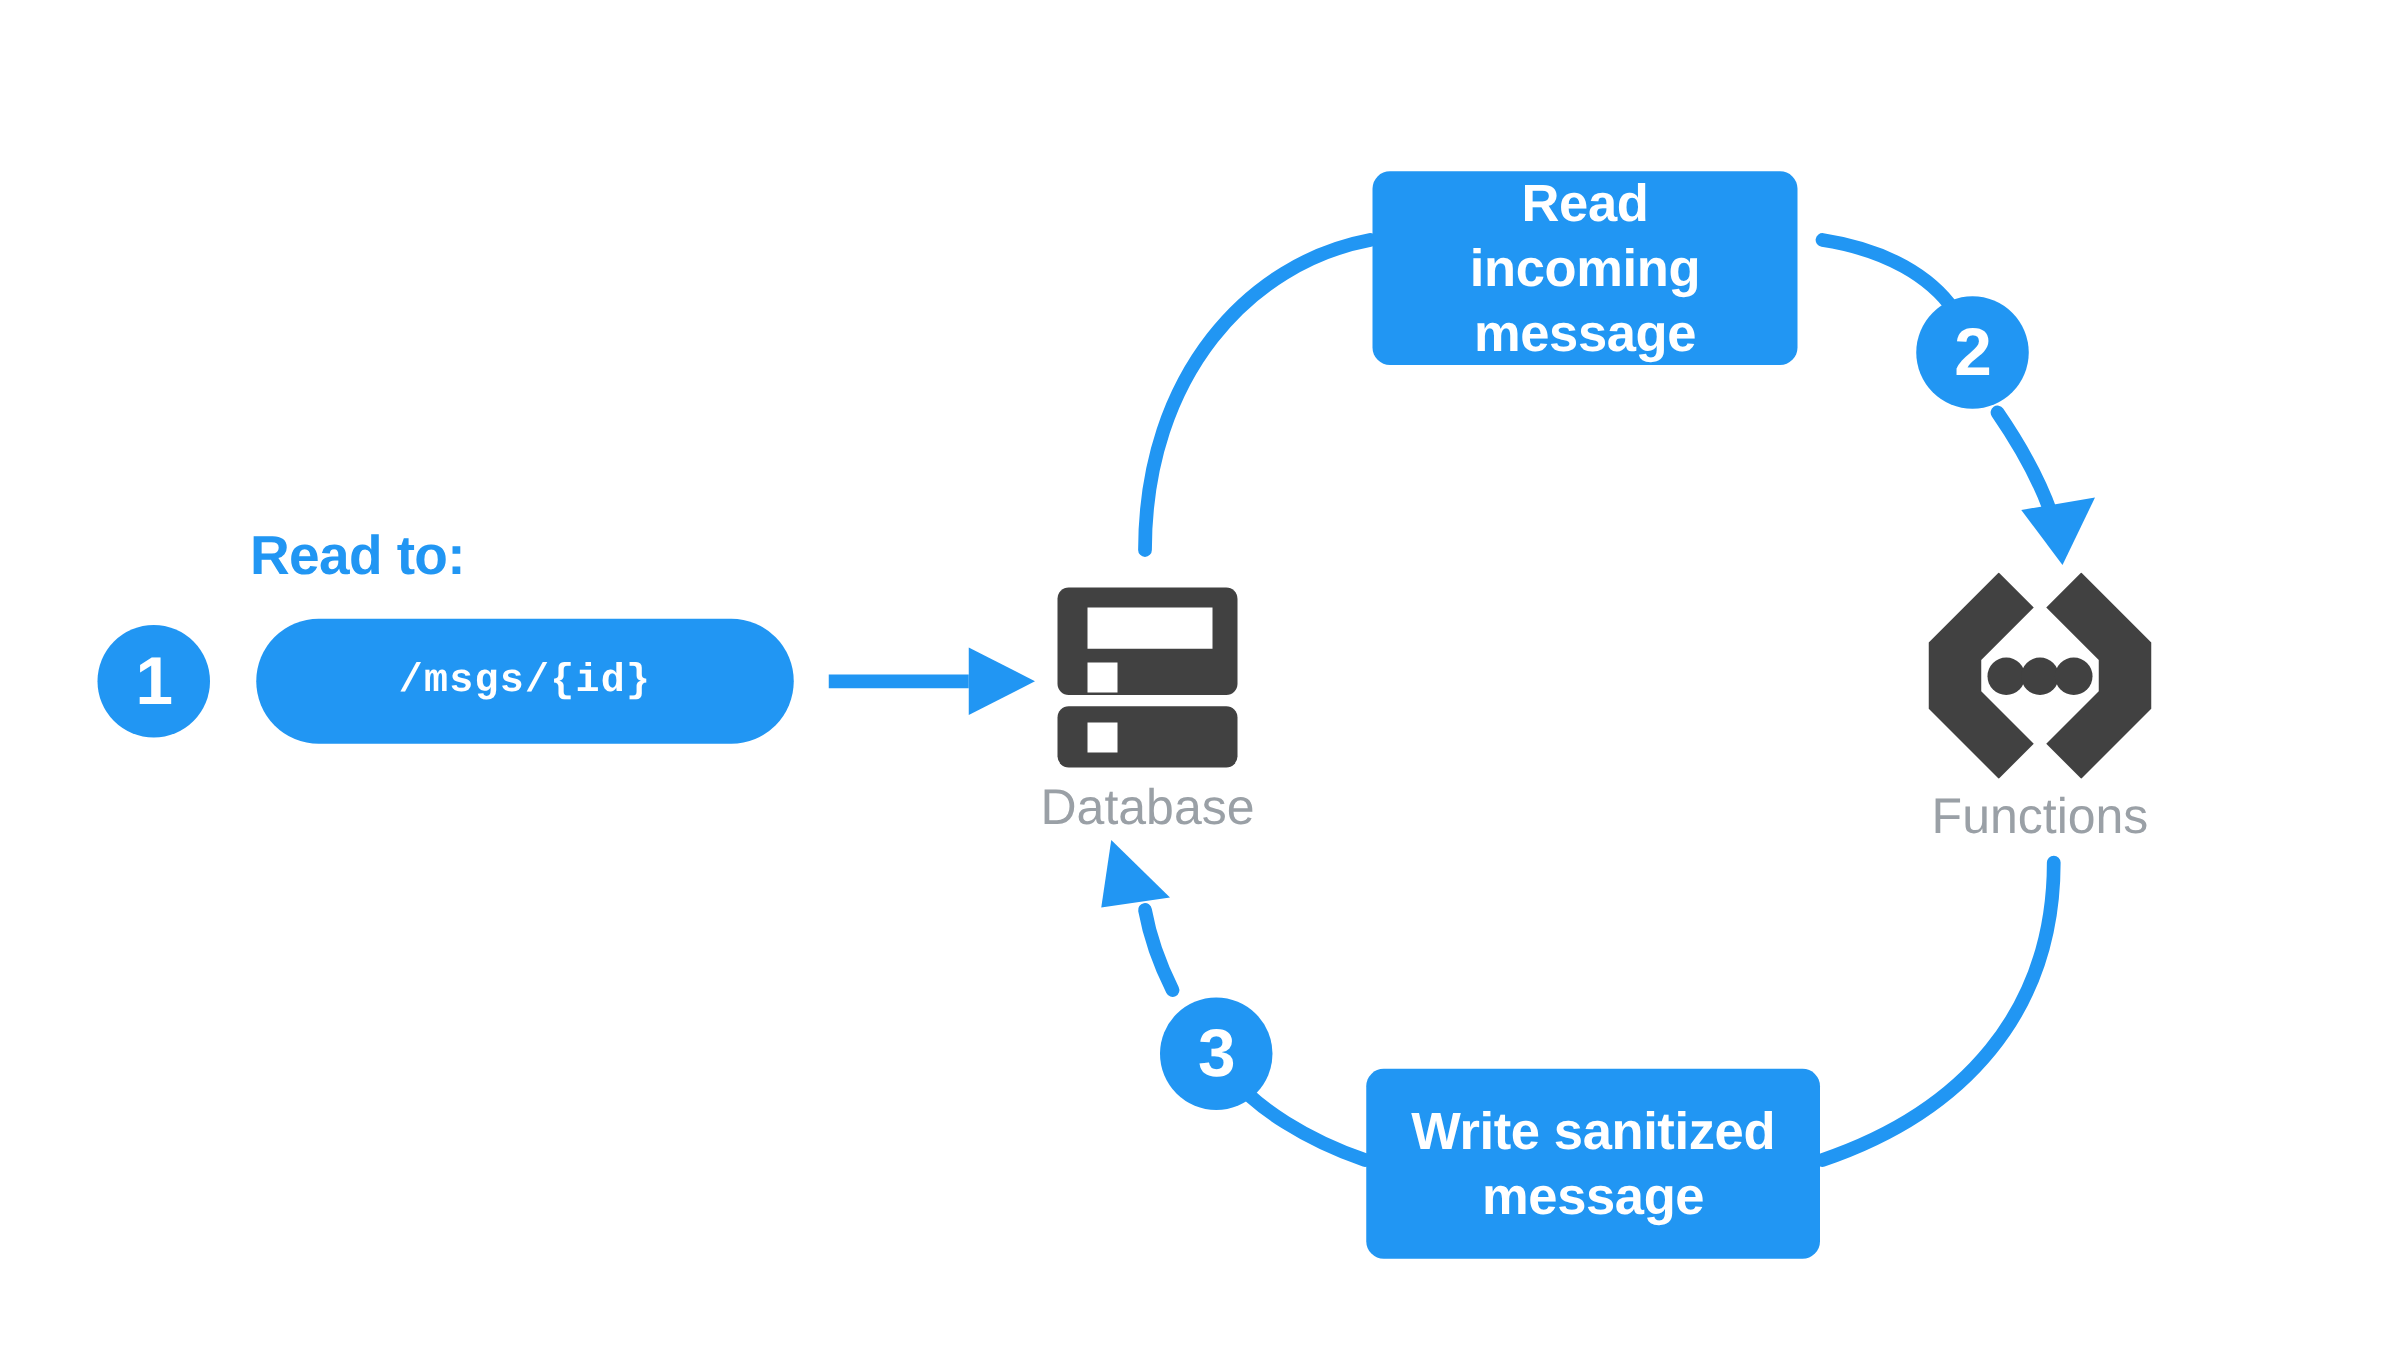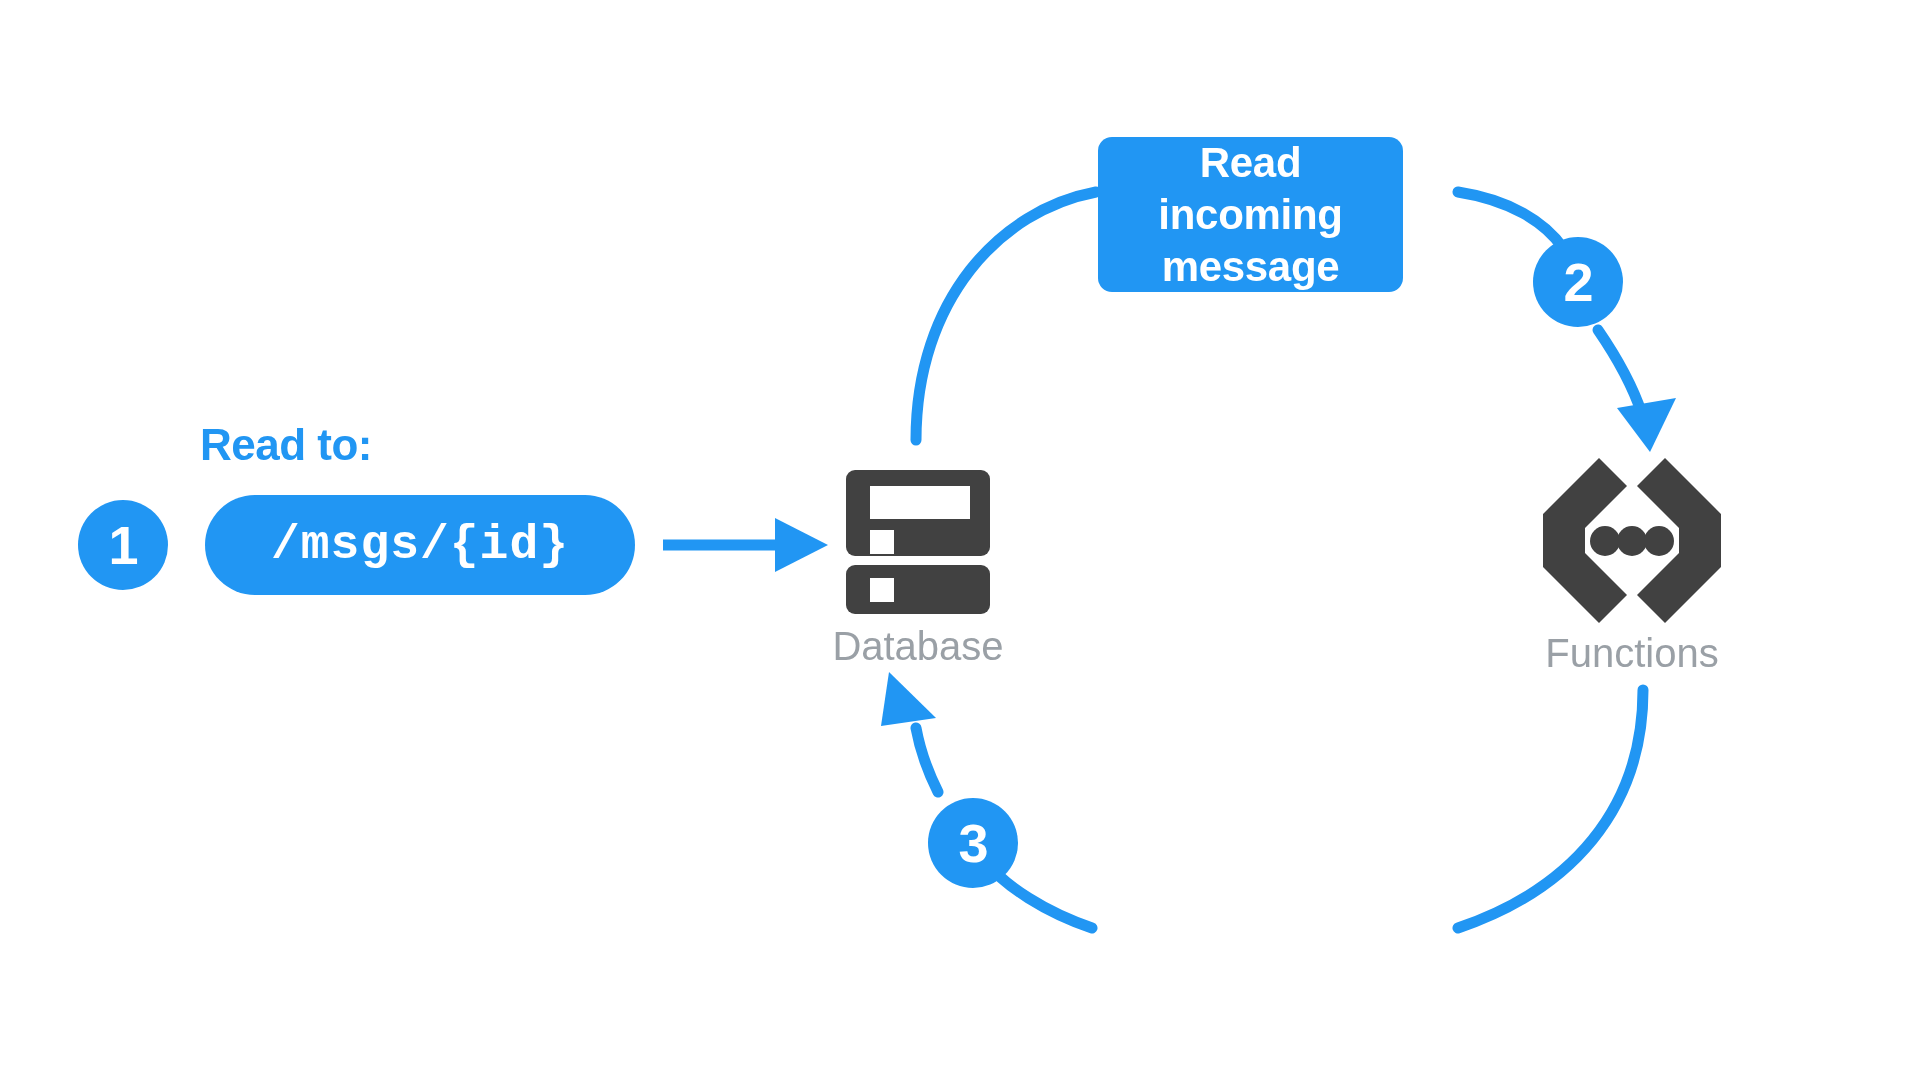--- a/index.html
+++ b/index.html
@@ -65,21 +65,21 @@
   #path-pill {
     position: absolute;
     left: 205px;
     top: 495px;
     width: 430px;
     height: 100px;
     border-radius: 50px;
     background: #2196f3;
     color: #ffffff;
     font-family: "Liberation Mono", "DejaVu Sans Mono", monospace;
-    font-size: 48px;
+    font-size: 32px;
     font-weight: bold;
     line-height: 100px;
     text-align: center;
     letter-spacing: 1px;
     box-sizing: border-box;
   }
 
   
   .action-box {
     position: absolute;
@@ -91,21 +91,21 @@
     font-size: 42px;
     line-height: 52px;
     text-align: center;
     display: flex;
     align-items: center;
     justify-content: center;
     padding: 0 22px;
     box-sizing: border-box;
     letter-spacing: -0.3px;
   }
-  #box-read  { left: 1098px; top: 137px; width: 305px; height: 155px; }
+  #box-read  { left: 1098px; top: 137px; width: 340px; height: 155px; }
   #box-write { left: 1093px; top: 855px; width: 363px; height: 152px; }
 
   
   .node {
     position: absolute;
     text-align: center;
   }
   .node-label {
     font-family: "Liberation Sans", sans-serif;
     font-size: 40px;
@@ -153,20 +153,21 @@
   <div class="badge" id="badge-1">1</div>
 
   <div class="badge" id="badge-2">2</div>
 
   <div class="badge" id="badge-3">3</div>
 
   <div id="path-pill">/msgs/{id}</div>
 
   <div class="action-box" id="box-read">Read incoming message</div>
 
+  <div class="action-box" id="box-write">Write sanitized message</div>
 
   <div class="node" id="node-database">
     <svg class="icon-svg" width="148" height="148" viewBox="0 0 148 148">
 
       <rect x="2" y="2" width="144" height="86" rx="9" ry="9" fill="#414141"></rect>
       <rect x="26" y="18" width="100" height="33" fill="#ffffff"></rect>
       <rect x="26" y="62" width="24" height="24" fill="#ffffff"></rect>
 
       <rect x="2" y="97" width="144" height="49" rx="9" ry="9" fill="#414141"></rect>
       <rect x="26" y="110" width="24" height="24" fill="#ffffff"></rect>

